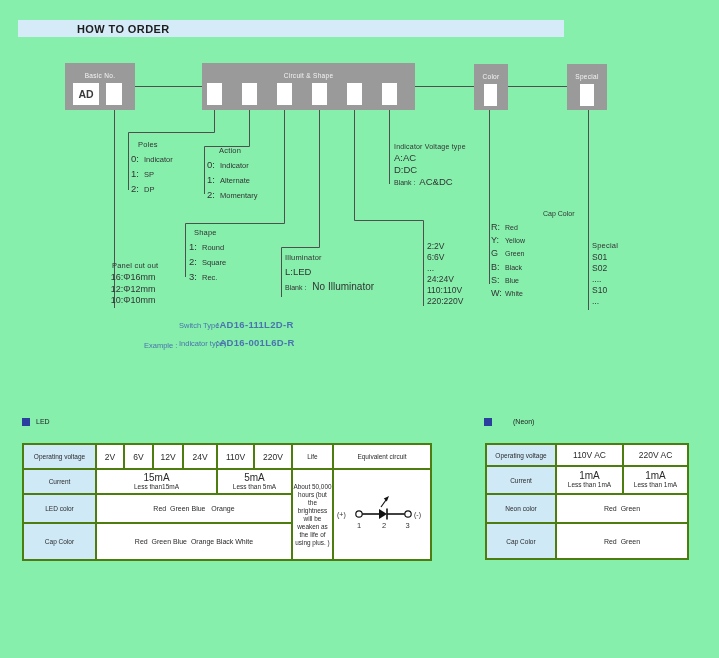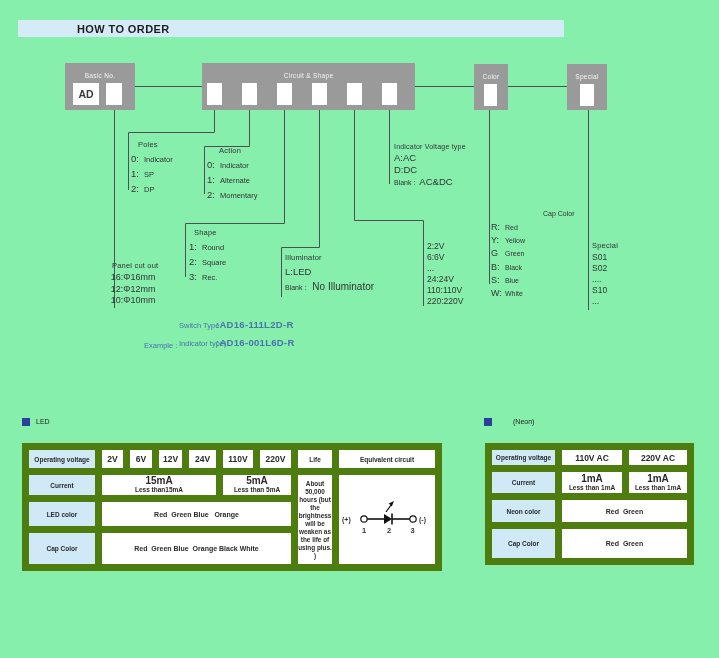--- a/index.html
+++ b/index.html
@@ -32,21 +32,21 @@
   .blankrow .bv{font-size:9.5px;}
   
   .exrow{position:absolute;height:14px;color:#4a74ad;}
   .ex-small{position:absolute;font-size:7.5px;white-space:nowrap;top:2px;}
   .ex-code{position:absolute;font-size:9.5px;font-weight:700;letter-spacing:.3px;white-space:nowrap;top:0;}
   
   .bullet{position:absolute;width:8px;height:8px;background:#2b3f9e;}
   .bullet-label{position:absolute;font-size:7px;color:#222;}
   
   table.tbl{position:absolute;border-collapse:collapse;table-layout:fixed;background:#fff;}
-  table.tbl td,table.tbl th{border:7px solid #4d7c0f;padding:0;text-align:center;vertical-align:middle;font-weight:bold;color:#2a2a2a;overflow:hidden;margin-left:32px;}
+  table.tbl td,table.tbl th{border:2px solid #4d7c0f;padding:0;text-align:center;vertical-align:middle;font-weight:normal;color:#2a2a2a;overflow:hidden;margin-left:32px;}
   th.lbl{background:#cfe9f7;font-size:6.5px;}
   td.vh{font-size:8.5px;}
   td.sh{font-size:6.5px;}
   .cmain{font-size:10px;line-height:10px;}
   .csub{font-size:6.5px;line-height:8px;}
   td.colorrow{font-size:7px;white-space:pre;}
   td.life{font-size:6.4px;line-height:8px;text-align:left;vertical-align:middle;padding:2px;}
   td.circuit{vertical-align:middle;}
 </style>
 </head>

